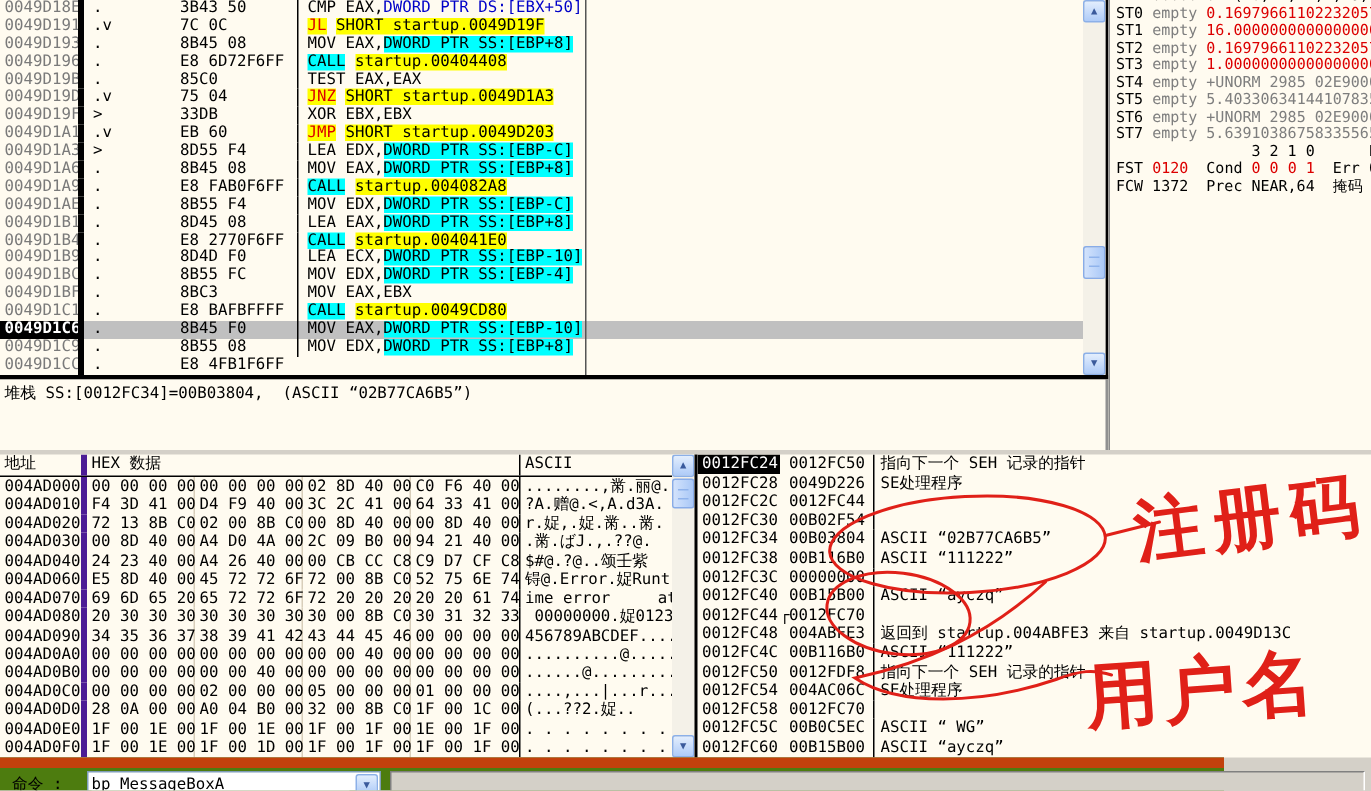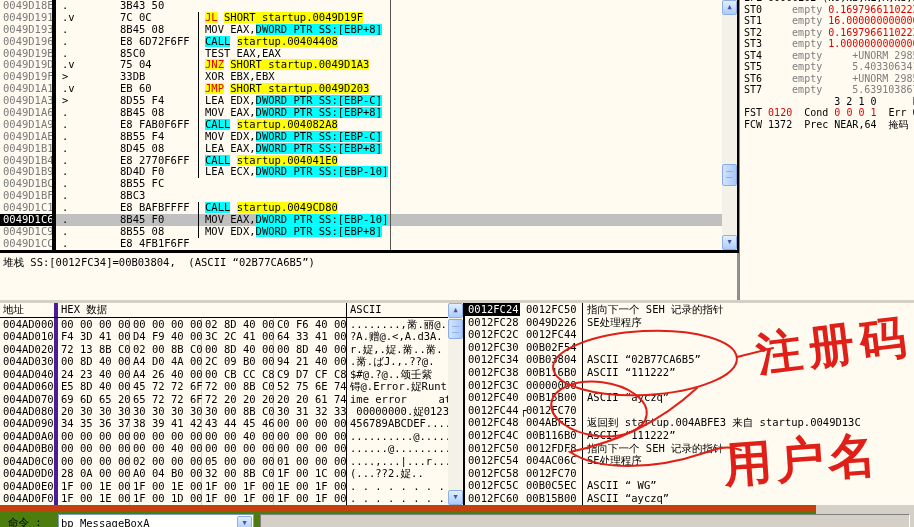--- a/index.html
+++ b/index.html
@@ -6,21 +6,21 @@
   .app{position:relative;width:914px;height:527px;background:#D4D0C8;overflow:hidden;
        font-family:"DejaVu Sans Mono","Liberation Mono",monospace;font-size:10.5px;color:#000;}
   .pane{position:absolute;background:#FFFBF0;box-sizing:border-box;overflow:hidden;}
 
   
   #disasm{left:0;top:0;width:739px;height:253px;border-right:2px solid #000;border-bottom:3px solid #000;}
   .dz-rows{position:absolute;left:0;top:0;width:722px;height:250px;}
   .dz-row{display:flex;height:11.9px;line-height:11.9px;white-space:pre;}
   .dz-row.sel{background:#C0C0C0;}
   .dz-addr{width:52px;padding-left:3px;box-sizing:border-box;color:#7A7A7A;flex:none;}
-  .dz-row.sel .dz-addr{background:#000;color:#FFF;}
+  .dz-row.sel .dz-addr{background:#000;color:#FFF;font-weight:bold;}
   .dz-bar{width:4px;background:#000;flex:none;}
   .dz-pfx{width:20px;padding-left:6px;box-sizing:border-box;flex:none;}
   .dz-bytes{width:78px;flex:none;margin-left:44px;}
   .dz-ins{border-left:1px solid #000;padding-left:6px;flex:1;overflow:hidden;}
   .sg-k{color:#000;}
   .sg-b{color:#0000C8;}
   .sg-y{background:#FFFF00;color:#000;}
   .sg-c{background:#00FFFF;color:#000;}
   .sg-ry{background:#FFFF00;color:#DC0000;text-align:right;}
   .dz-comment-line{position:absolute;left:390px;top:0;width:1px;height:250px;background:#555;}
@@ -32,34 +32,34 @@
           color:#3A5A9C;font-size:7px;line-height:13px;text-align:center;}
   .sb-thumb{position:absolute;left:0;width:15px;box-sizing:border-box;
             background:linear-gradient(90deg,#D3E3FC,#A9C8F7);border:1px solid #88ACE8;border-radius:2px;}
   .sb-thumb:after{content:"";display:block;margin:6px 3px 0 3px;height:5px;
             border-top:1px solid #8FB3EC;border-bottom:1px solid #8FB3EC;}
 
   
   #registers{left:739px;top:0;width:175px;height:300px;border-left:1px solid #8A8A8A;}
   .rg-wrap{margin-top:-8px;padding-left:4px;}
   .rg-line{height:11.55px;line-height:11.55px;white-space:pre;overflow:hidden;font-size:10px;}
-  .rg-k{color:#000;} .rg-g{color:#7E7E7E;margin-left:24px;} .rg-r{color:#DC0000;}
+  .rg-k{color:#000;} .rg-g{color:#7E7E7E;} .rg-r{color:#DC0000;}
 
   
   #info{left:0;top:253px;width:739px;height:47px;border-right:2px solid #909090;padding:3px 0 0 3px;}
   .info-line{height:13.5px;line-height:13.5px;white-space:pre;}
 
   
   #dump{left:0;top:303px;width:463px;height:202px;}
   .dp-head{display:flex;height:14px;line-height:13px;border-bottom:1px solid #000;white-space:pre;}
   .dp-addr{width:58px;border-right:4px solid #4c1d95;padding-left:3px;box-sizing:border-box;flex:none;}
   .dp-hex{width:289px;border-right:1px solid #000;box-sizing:border-box;flex:none;display:flex;}
   .dp-ascii{padding-left:3px;flex:1;white-space:pre;overflow:hidden;}
   .dp-body{position:absolute;left:0;top:15px;width:448px;height:187px;overflow:hidden;}
-  .dp-row{display:flex;height:12.45px;line-height:12.45px;white-space:pre;align-items:flex-end;}
+  .dp-row{display:flex;height:12.45px;line-height:12.45px;white-space:pre;}
   .dp-g{display:inline-block;width:72px;padding-left:3px;box-sizing:border-box;border-right:1px solid #D8CEBA;}
   .dp-g.g4{border-right:none;}
 
   
   #stack{left:463px;top:303px;width:451px;height:202px;border-left:2px solid #000;}
   .st-row{display:flex;height:12.6px;line-height:12.6px;white-space:pre;}
   .st-addr{width:55px;padding-left:3px;box-sizing:border-box;flex:none;}
   .st-row.sel .st-addr{background:#000;color:#FFF;}
   .st-val{width:62px;padding-left:6px;box-sizing:border-box;flex:none;position:relative;}
   .st-br{position:absolute;left:0;top:0;}
@@ -85,37 +85,37 @@
   #cmd-status{position:absolute;left:260px;top:2px;width:650px;height:18px;box-sizing:border-box;
               background:#D4D0C8;border:1px solid;border-color:#808080 #FFF #FFF #808080;}
 </style>
 </head>
 <body>
 
 <div class="app">
 
   <div id="disasm" class="pane">
     <div class="dz-rows">
-        <div class="dz-row"><span class="dz-addr">0049D18E</span><span class="dz-bar"></span><span class="dz-pfx">.</span><span class="dz-bytes">3B43 50</span></div>
+        <div class="dz-row"><span class="dz-addr">0049D18E</span><span class="dz-bar"></span><span class="dz-pfx">.</span><span class="dz-bytes">3B43 50</span><span class="dz-ins"><span class="sg-k">CMP EAX,</span><span class="sg-b">DWORD PTR DS:[EBX+50]</span></span></div>
         <div class="dz-row"><span class="dz-addr">0049D191</span><span class="dz-bar"></span><span class="dz-pfx">.v</span><span class="dz-bytes">7C 0C</span><span class="dz-ins"><span class="sg-ry">JL</span><span class="sg-k"> </span><span class="sg-y">SHORT startup.0049D19F</span></span></div>
         <div class="dz-row"><span class="dz-addr">0049D193</span><span class="dz-bar"></span><span class="dz-pfx">.</span><span class="dz-bytes">8B45 08</span><span class="dz-ins"><span class="sg-k">MOV EAX,</span><span class="sg-c">DWORD PTR SS:[EBP+8]</span></span></div>
         <div class="dz-row"><span class="dz-addr">0049D196</span><span class="dz-bar"></span><span class="dz-pfx">.</span><span class="dz-bytes">E8 6D72F6FF</span><span class="dz-ins"><span class="sg-c">CALL</span><span class="sg-k"> </span><span class="sg-y">startup.00404408</span></span></div>
         <div class="dz-row"><span class="dz-addr">0049D19B</span><span class="dz-bar"></span><span class="dz-pfx">.</span><span class="dz-bytes">85C0</span><span class="dz-ins"><span class="sg-k">TEST EAX,EAX</span></span></div>
         <div class="dz-row"><span class="dz-addr">0049D19D</span><span class="dz-bar"></span><span class="dz-pfx">.v</span><span class="dz-bytes">75 04</span><span class="dz-ins"><span class="sg-ry">JNZ</span><span class="sg-k"> </span><span class="sg-y">SHORT startup.0049D1A3</span></span></div>
         <div class="dz-row"><span class="dz-addr">0049D19F</span><span class="dz-bar"></span><span class="dz-pfx">&gt;</span><span class="dz-bytes">33DB</span><span class="dz-ins"><span class="sg-k">XOR EBX,EBX</span></span></div>
         <div class="dz-row"><span class="dz-addr">0049D1A1</span><span class="dz-bar"></span><span class="dz-pfx">.v</span><span class="dz-bytes">EB 60</span><span class="dz-ins"><span class="sg-ry">JMP</span><span class="sg-k"> </span><span class="sg-y">SHORT startup.0049D203</span></span></div>
         <div class="dz-row"><span class="dz-addr">0049D1A3</span><span class="dz-bar"></span><span class="dz-pfx">&gt;</span><span class="dz-bytes">8D55 F4</span><span class="dz-ins"><span class="sg-k">LEA EDX,</span><span class="sg-c">DWORD PTR SS:[EBP-C]</span></span></div>
         <div class="dz-row"><span class="dz-addr">0049D1A6</span><span class="dz-bar"></span><span class="dz-pfx">.</span><span class="dz-bytes">8B45 08</span><span class="dz-ins"><span class="sg-k">MOV EAX,</span><span class="sg-c">DWORD PTR SS:[EBP+8]</span></span></div>
         <div class="dz-row"><span class="dz-addr">0049D1A9</span><span class="dz-bar"></span><span class="dz-pfx">.</span><span class="dz-bytes">E8 FAB0F6FF</span><span class="dz-ins"><span class="sg-c">CALL</span><span class="sg-k"> </span><span class="sg-y">startup.004082A8</span></span></div>
         <div class="dz-row"><span class="dz-addr">0049D1AE</span><span class="dz-bar"></span><span class="dz-pfx">.</span><span class="dz-bytes">8B55 F4</span><span class="dz-ins"><span class="sg-k">MOV EDX,</span><span class="sg-c">DWORD PTR SS:[EBP-C]</span></span></div>
         <div class="dz-row"><span class="dz-addr">0049D1B1</span><span class="dz-bar"></span><span class="dz-pfx">.</span><span class="dz-bytes">8D45 08</span><span class="dz-ins"><span class="sg-k">LEA EAX,</span><span class="sg-c">DWORD PTR SS:[EBP+8]</span></span></div>
         <div class="dz-row"><span class="dz-addr">0049D1B4</span><span class="dz-bar"></span><span class="dz-pfx">.</span><span class="dz-bytes">E8 2770F6FF</span><span class="dz-ins"><span class="sg-c">CALL</span><span class="sg-k"> </span><span class="sg-y">startup.004041E0</span></span></div>
         <div class="dz-row"><span class="dz-addr">0049D1B9</span><span class="dz-bar"></span><span class="dz-pfx">.</span><span class="dz-bytes">8D4D F0</span><span class="dz-ins"><span class="sg-k">LEA ECX,</span><span class="sg-c">DWORD PTR SS:[EBP-10]</span></span></div>
-        <div class="dz-row"><span class="dz-addr">0049D1BC</span><span class="dz-bar"></span><span class="dz-pfx">.</span><span class="dz-bytes">8B55 FC</span></div>
-        <div class="dz-row"><span class="dz-addr">0049D1BF</span><span class="dz-bar"></span><span class="dz-pfx">.</span><span class="dz-bytes">8BC3</span></div>
+        <div class="dz-row"><span class="dz-addr">0049D1BC</span><span class="dz-bar"></span><span class="dz-pfx">.</span><span class="dz-bytes">8B55 FC</span><span class="dz-ins"><span class="sg-k">MOV EDX,</span><span class="sg-c">DWORD PTR SS:[EBP-4]</span></span></div>
+        <div class="dz-row"><span class="dz-addr">0049D1BF</span><span class="dz-bar"></span><span class="dz-pfx">.</span><span class="dz-bytes">8BC3</span><span class="dz-ins"><span class="sg-k">MOV EAX,EBX</span></span></div>
         <div class="dz-row"><span class="dz-addr">0049D1C1</span><span class="dz-bar"></span><span class="dz-pfx">.</span><span class="dz-bytes">E8 BAFBFFFF</span><span class="dz-ins"><span class="sg-c">CALL</span><span class="sg-k"> </span><span class="sg-y">startup.0049CD80</span></span></div>
         <div class="dz-row sel"><span class="dz-addr">0049D1C6</span><span class="dz-bar"></span><span class="dz-pfx">.</span><span class="dz-bytes">8B45 F0</span><span class="dz-ins"><span class="sg-k">MOV EAX,</span><span class="sg-c">DWORD PTR SS:[EBP-10]</span></span></div>
         <div class="dz-row"><span class="dz-addr">0049D1C9</span><span class="dz-bar"></span><span class="dz-pfx">.</span><span class="dz-bytes">8B55 08</span><span class="dz-ins"><span class="sg-k">MOV EDX,</span><span class="sg-c">DWORD PTR SS:[EBP+8]</span></span></div>
         <div class="dz-row"><span class="dz-addr">0049D1CC</span><span class="dz-bar"></span><span class="dz-pfx">.</span><span class="dz-bytes">E8 4FB1F6FF</span></div>
       </div>
     <div class="dz-comment-line"></div>
     <div class="sbar" style="left:722px;top:0;height:250px;">
       <div class="sb-btn" style="top:0;">▲</div>
       <div class="sb-thumb" style="top:164px;height:22px;"></div>
       <div class="sb-btn" style="top:235px;">▼</div>

